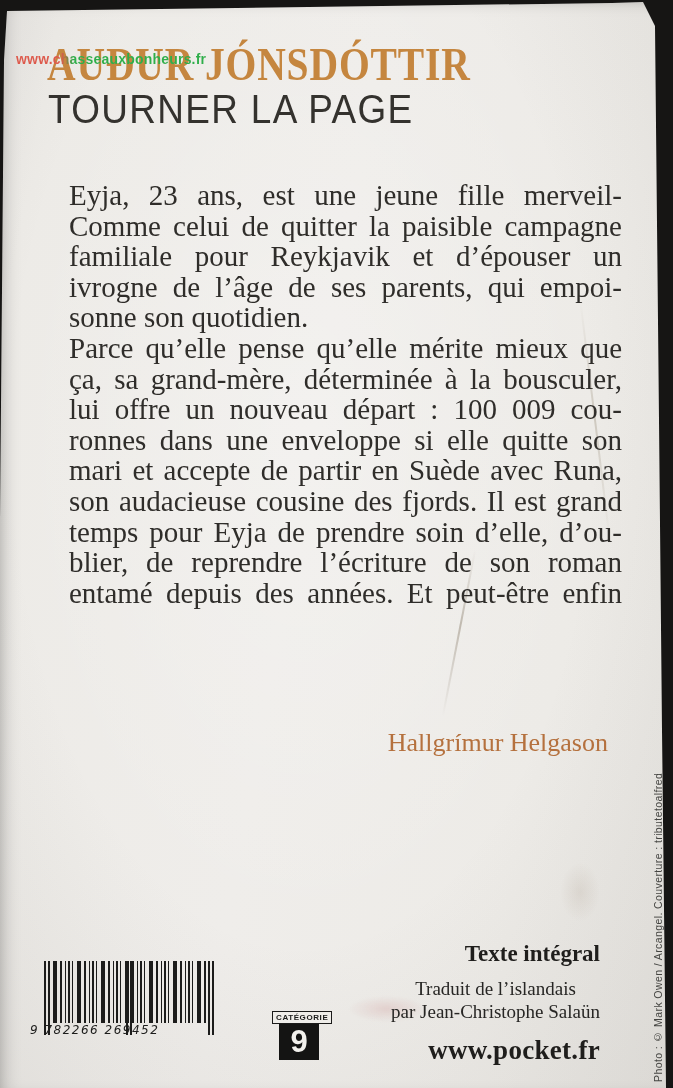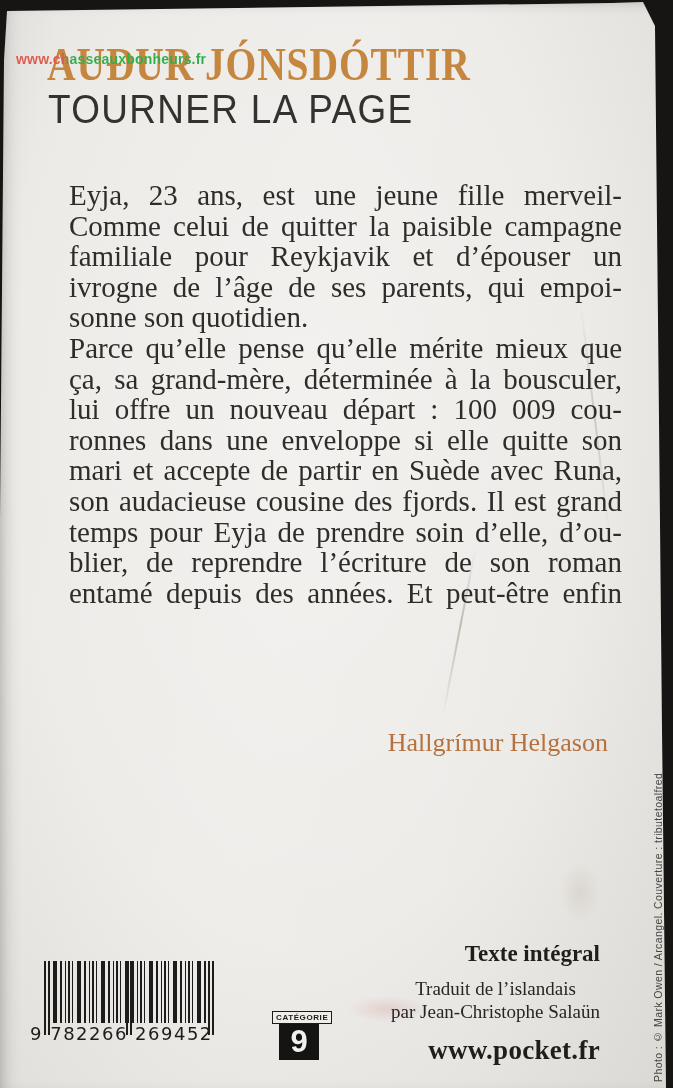--- a/index.html
+++ b/index.html
@@ -92,22 +92,23 @@
       #1c1c1b 16px, #1c1c1b 18px, rgba(0,0,0,0) 18px, rgba(0,0,0,0) 21px,
       #1c1c1b 21px, #1c1c1b 22px, rgba(0,0,0,0) 22px, rgba(0,0,0,0) 24px);
   }
   .barcode .guard { position: absolute; top: 0; width: 2px; height: 74px; background: #1c1c1b; }
   .g1 { left: 14px; } .g2 { left: 18px; }
   .g3 { left: 96px; } .g4 { left: 100px; }
   .g5 { left: 178px; } .g6 { left: 182px; }
   .barcode .digits {
     position: absolute; left: 0; top: 62px; width: 204px;
     font-family: "DejaVu Sans", sans-serif;
-    font-size: 18px; letter-spacing: 1.5px; color: #1d1d1c;
+    font-size: 12px; letter-spacing: 1.5px; color: #1d1d1c;
     white-space: pre;
+    font-style: italic;
   }
   .category-badge { position: absolute; left: 238px; top: 1006px; width: 54px; text-align: left; margin-left: 34px; }
   .category-label {
     display: inline-block;
     font-family: "Liberation Sans", sans-serif;
     font-size: 8px; font-weight: 700; letter-spacing: 0.6px; color: #1b1b1a;
     border: 1.5px solid #1b1b1a; padding: 1px 3px; background: #efede9;
   }
   .category-number {
     width: 40px; height: 37px; margin: -1px auto 0 auto;

